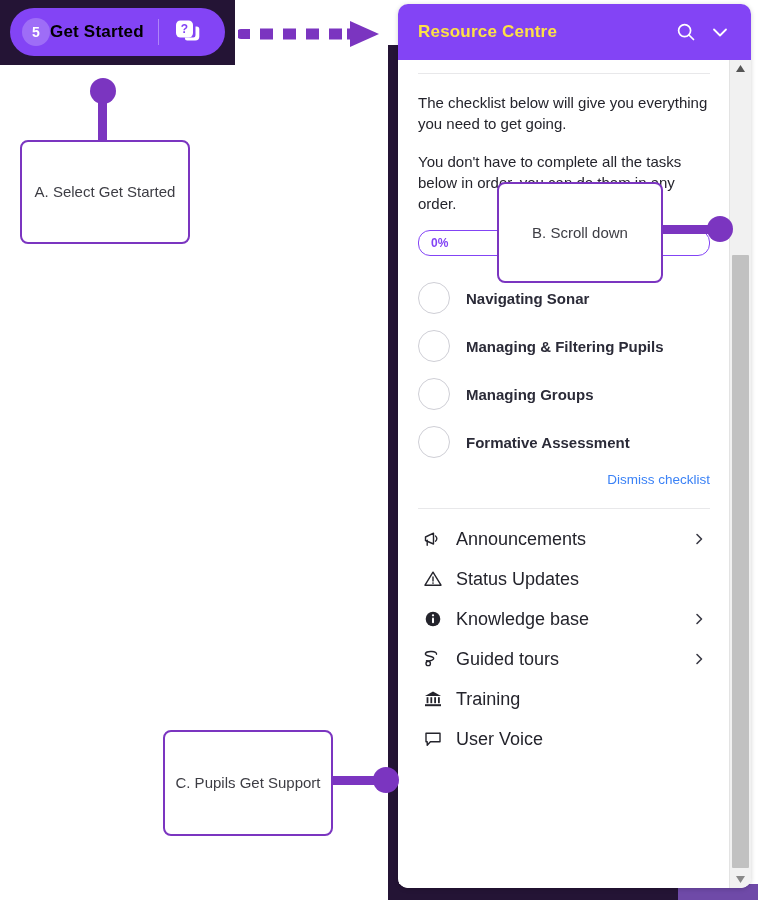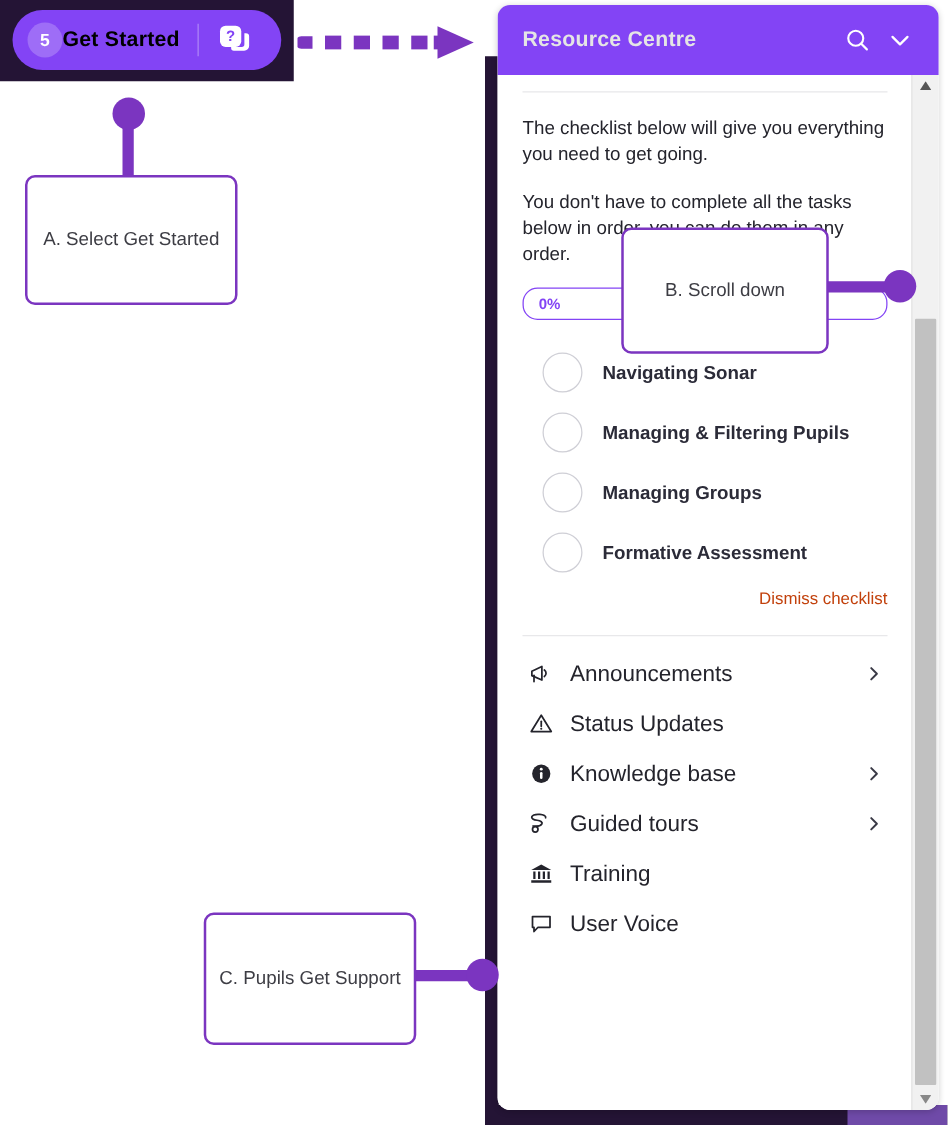--- a/index.html
+++ b/index.html
@@ -63,21 +63,21 @@
     position:absolute;left:398px;top:4px;width:353px;height:884px;
     background:#ffffff;border-radius:10px;z-index:4;
     box-shadow:0 1px 5px rgba(0,0,0,.18);
     overflow:hidden;
   }
   #panel-header{
     height:56px;background:#8344f5;
     display:flex;align-items:center;padding:0 16px 0 20px;
   }
   #panel-title{
-    color:#e5e5e5;font-size:17px;font-weight:bold;flex:1;letter-spacing:.2px;
+    color:#fde047;font-size:17px;font-weight:bold;flex:1;letter-spacing:.2px;
   }
   .hdr-icon{
     width:30px;height:30px;display:flex;align-items:center;justify-content:center;
     cursor:pointer;margin-left:4px;
   }
 
   #panel-body{
     position:absolute;left:0;top:56px;right:21px;bottom:0;
     overflow:hidden;background:#fff;
   }
@@ -97,35 +97,35 @@
     border:1.5px solid #8344f5;border-radius:12px;
     display:flex;align-items:center;position:relative;
   }
   #progress-label{
     color:#8344f5;font-size:12px;font-weight:bold;margin-left:12px;
   }
 
   
   #checklist{margin:18px 0 0 0;}
   .check-row{
-    display:flex;align-items:center;height:48px;padding:0 36px;cursor:pointer;
+    display:flex;align-items:center;height:48px;padding:0 20px;cursor:pointer;
   }
   .check-circle{
     width:30px;height:30px;border-radius:50%;
     border:1.5px solid #cfcfd6;background:#fff;flex:none;
   }
   .check-label{
     margin-left:16px;color:#2b2b38;font-size:15px;font-weight:bold;
   }
 
   #dismiss-row{
     text-align:right;padding:4px 20px 0 20px;
   }
   #dismiss-checklist{
-    color:#c2410c;font-size:13.5px;cursor:pointer;
+    color:#3b82f6;font-size:13.5px;cursor:pointer;
   }
   #list-divider{
     height:1px;background:#e8e8ea;margin:20px 20px 0 20px;
   }
 
   
   #menu-list{margin-top:10px;}
   .menu-row{
     display:flex;align-items:center;height:40px;
     margin:0 14px;padding:0 10px;border-radius:7px;cursor:pointer;

